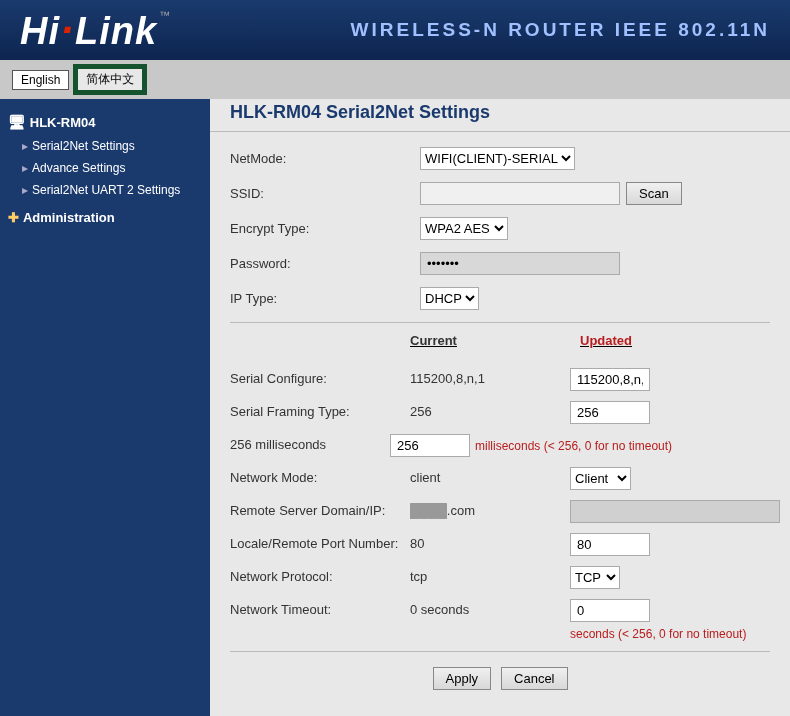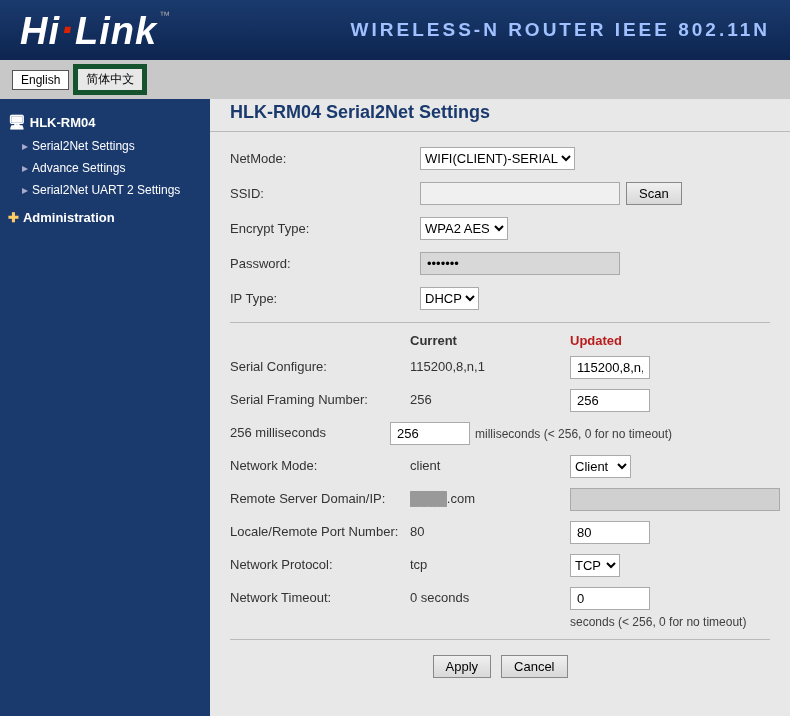--- a/index.html
+++ b/index.html
@@ -132,23 +132,24 @@
       color: #000;
     }
 
     .divider {
       border: none;
       border-top: 1px solid #bbb;
       margin: 10px 0;
     }
     .table-header-row {
       display: flex;
-      margin-bottom: 8px;
+      margin-bottom: 20px;
       padding-left: 180px;
-      gap: 0;
+      gap: 10px;
+      text-decoration: underline;
     }
     .table-col-current {
       width: 160px;
       font-weight: bold;
       color: #333;
       font-size: 13px;
     }
     .table-col-updated {
       font-weight: bold;
       color: #b91c1c;
@@ -185,21 +186,21 @@
       background: white;
     }
     .data-updated .wide-input {
       width: 210px;
     }
     .data-updated .medium-input {
       width: 60px;
     }
     .hint-text {
       font-size: 12px;
-      color: #404040;
+      color: #b91c1c;
     }
 
     .button-row {
       display: flex;
       justify-content: center;
       gap: 10px;
       padding: 15px 0 10px 0;
       border-top: 1px solid #bbb;
       margin-top: 5px;
     }
@@ -344,21 +345,21 @@
 
       <div class="data-row">
         <div class="data-label">Serial Configure:</div>
         <div class="data-current">115200,8,n,1</div>
         <div class="data-updated">
           <input type="text" class="wide-input" value="115200,8,n,1" style="">
         </div>
       </div>
 
       <div class="data-row">
-        <div class="data-label">Serial Framing Number:</div>
+        <div class="data-label">Serial Framing Type:</div>
         <div class="data-current">256</div>
         <div class="data-updated">
           <input type="text" class="wide-input" value="256" style="">
         </div>
       </div>
 
       <div class="data-row">
         <div class="data-current">256 milliseconds</div>
         <div class="data-updated">
           <input type="text" class="medium-input" value="256" style="">

